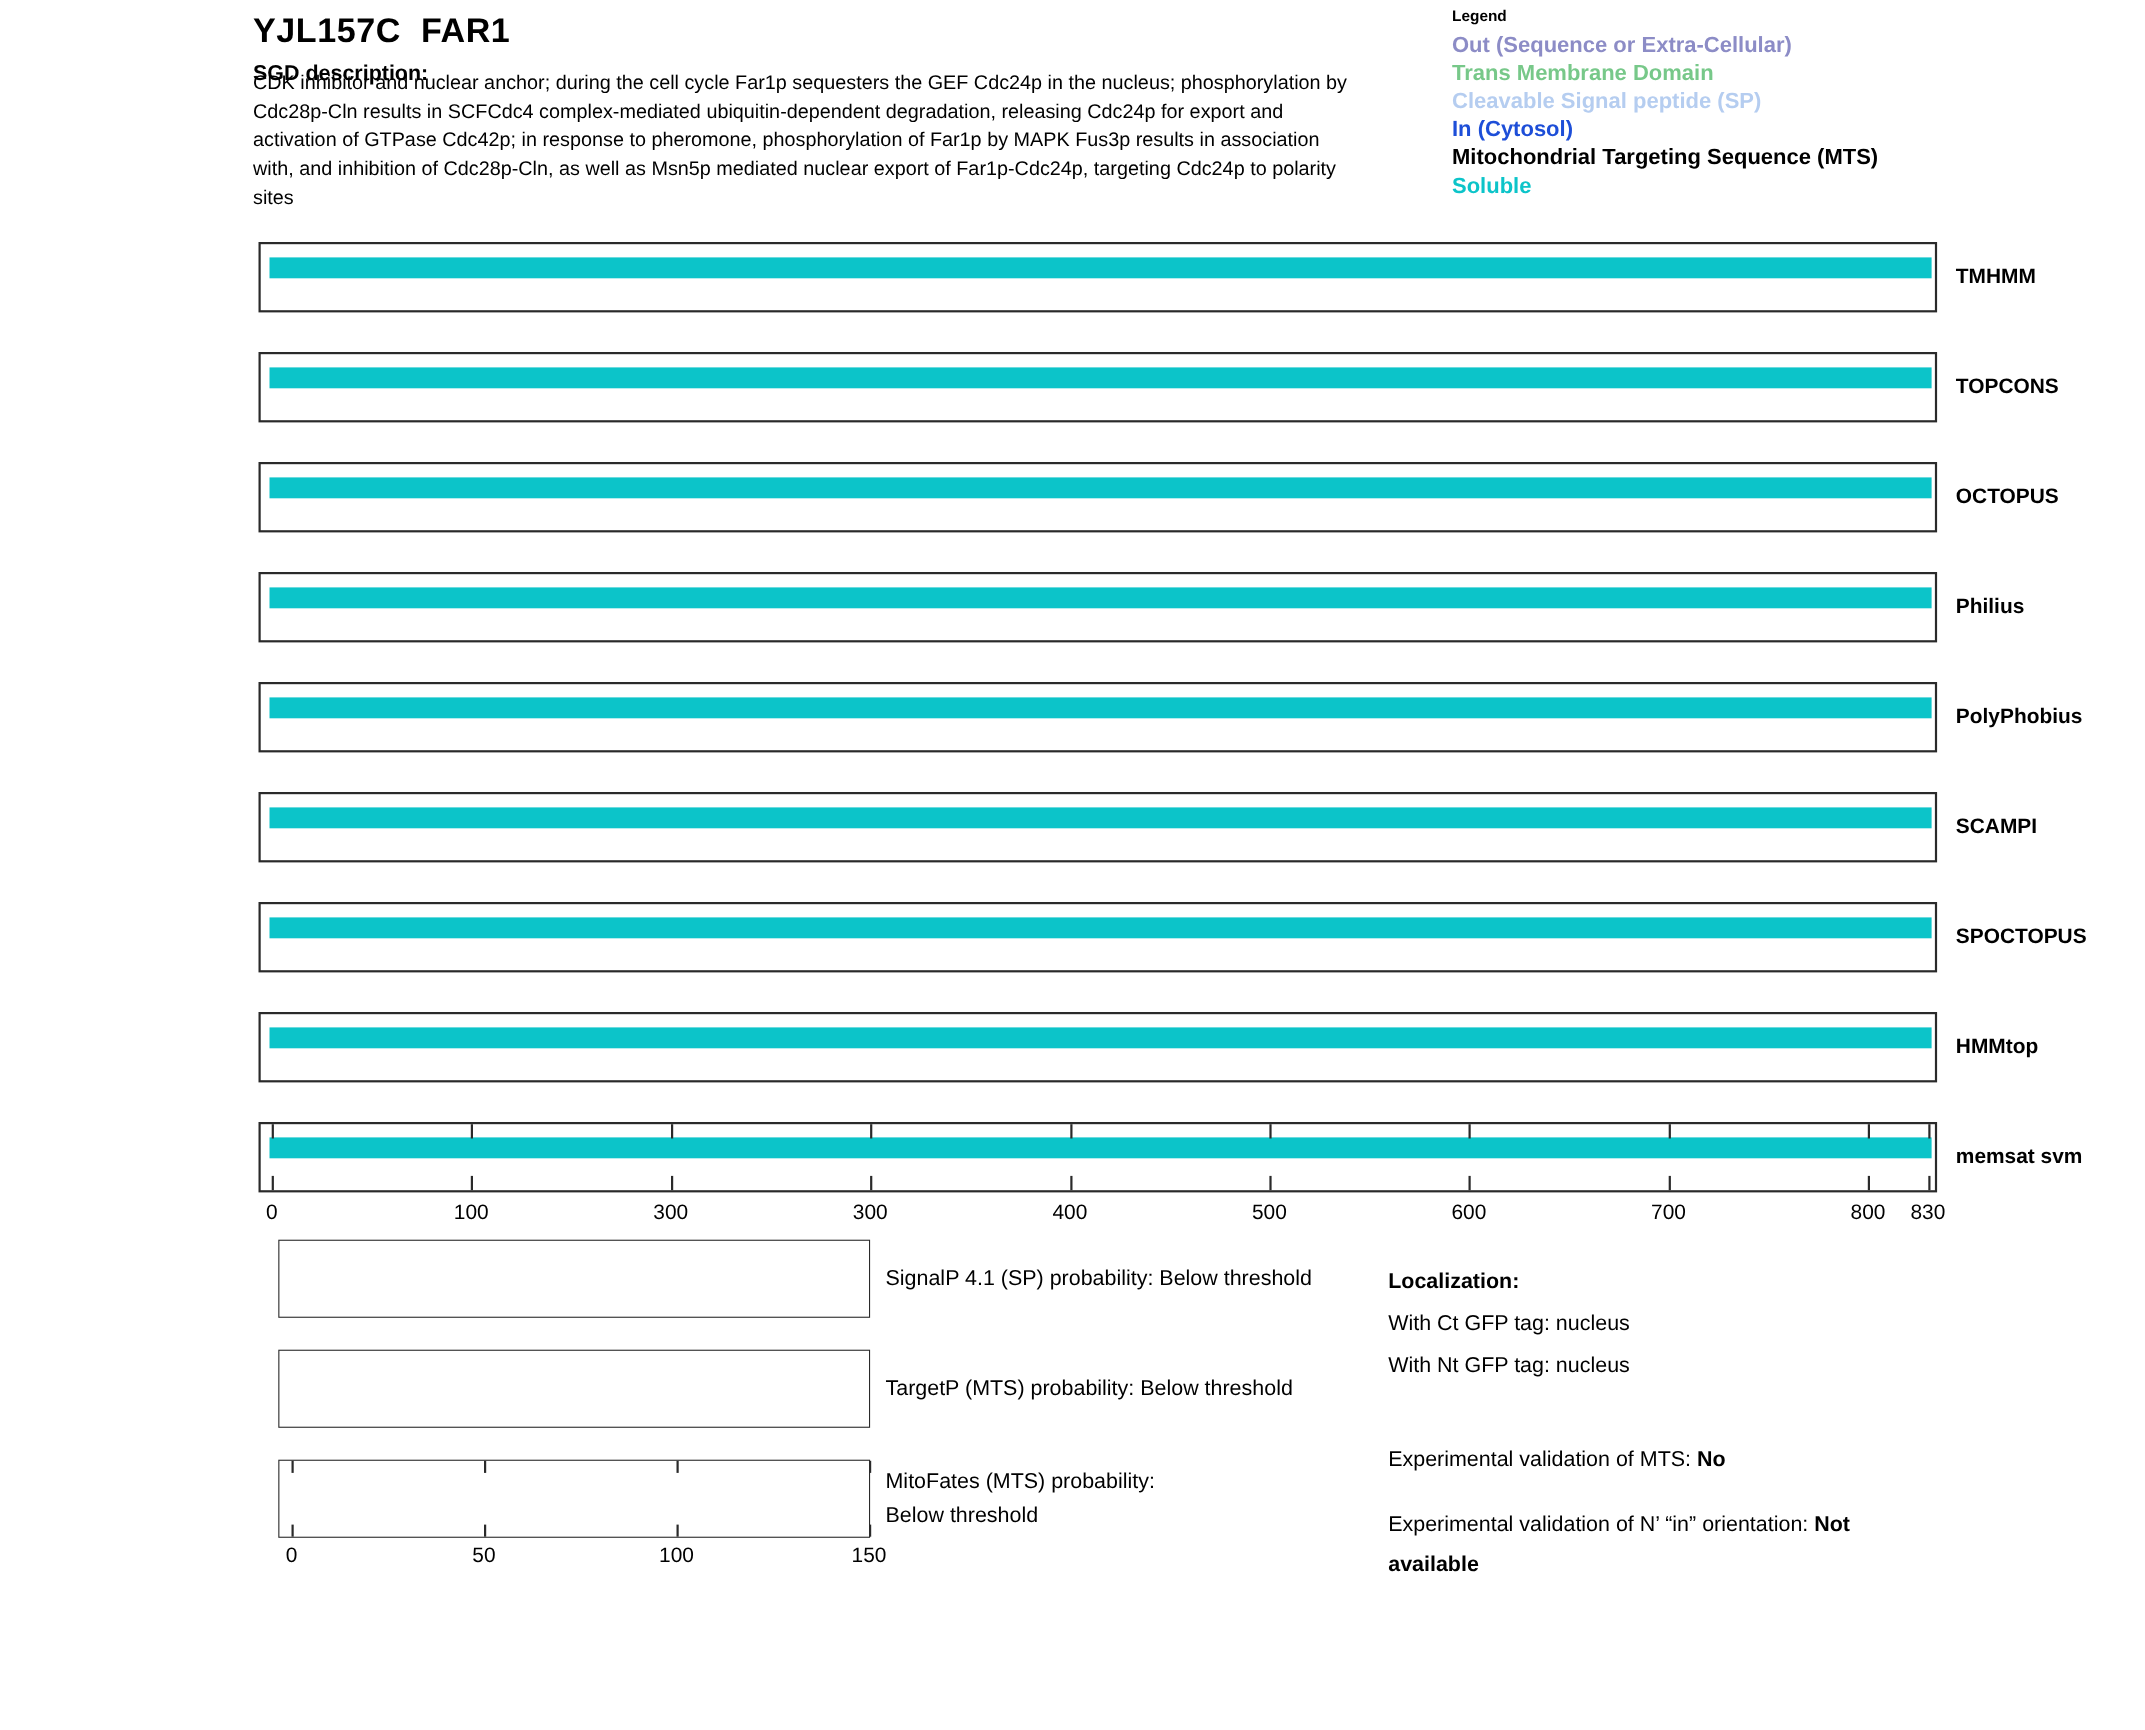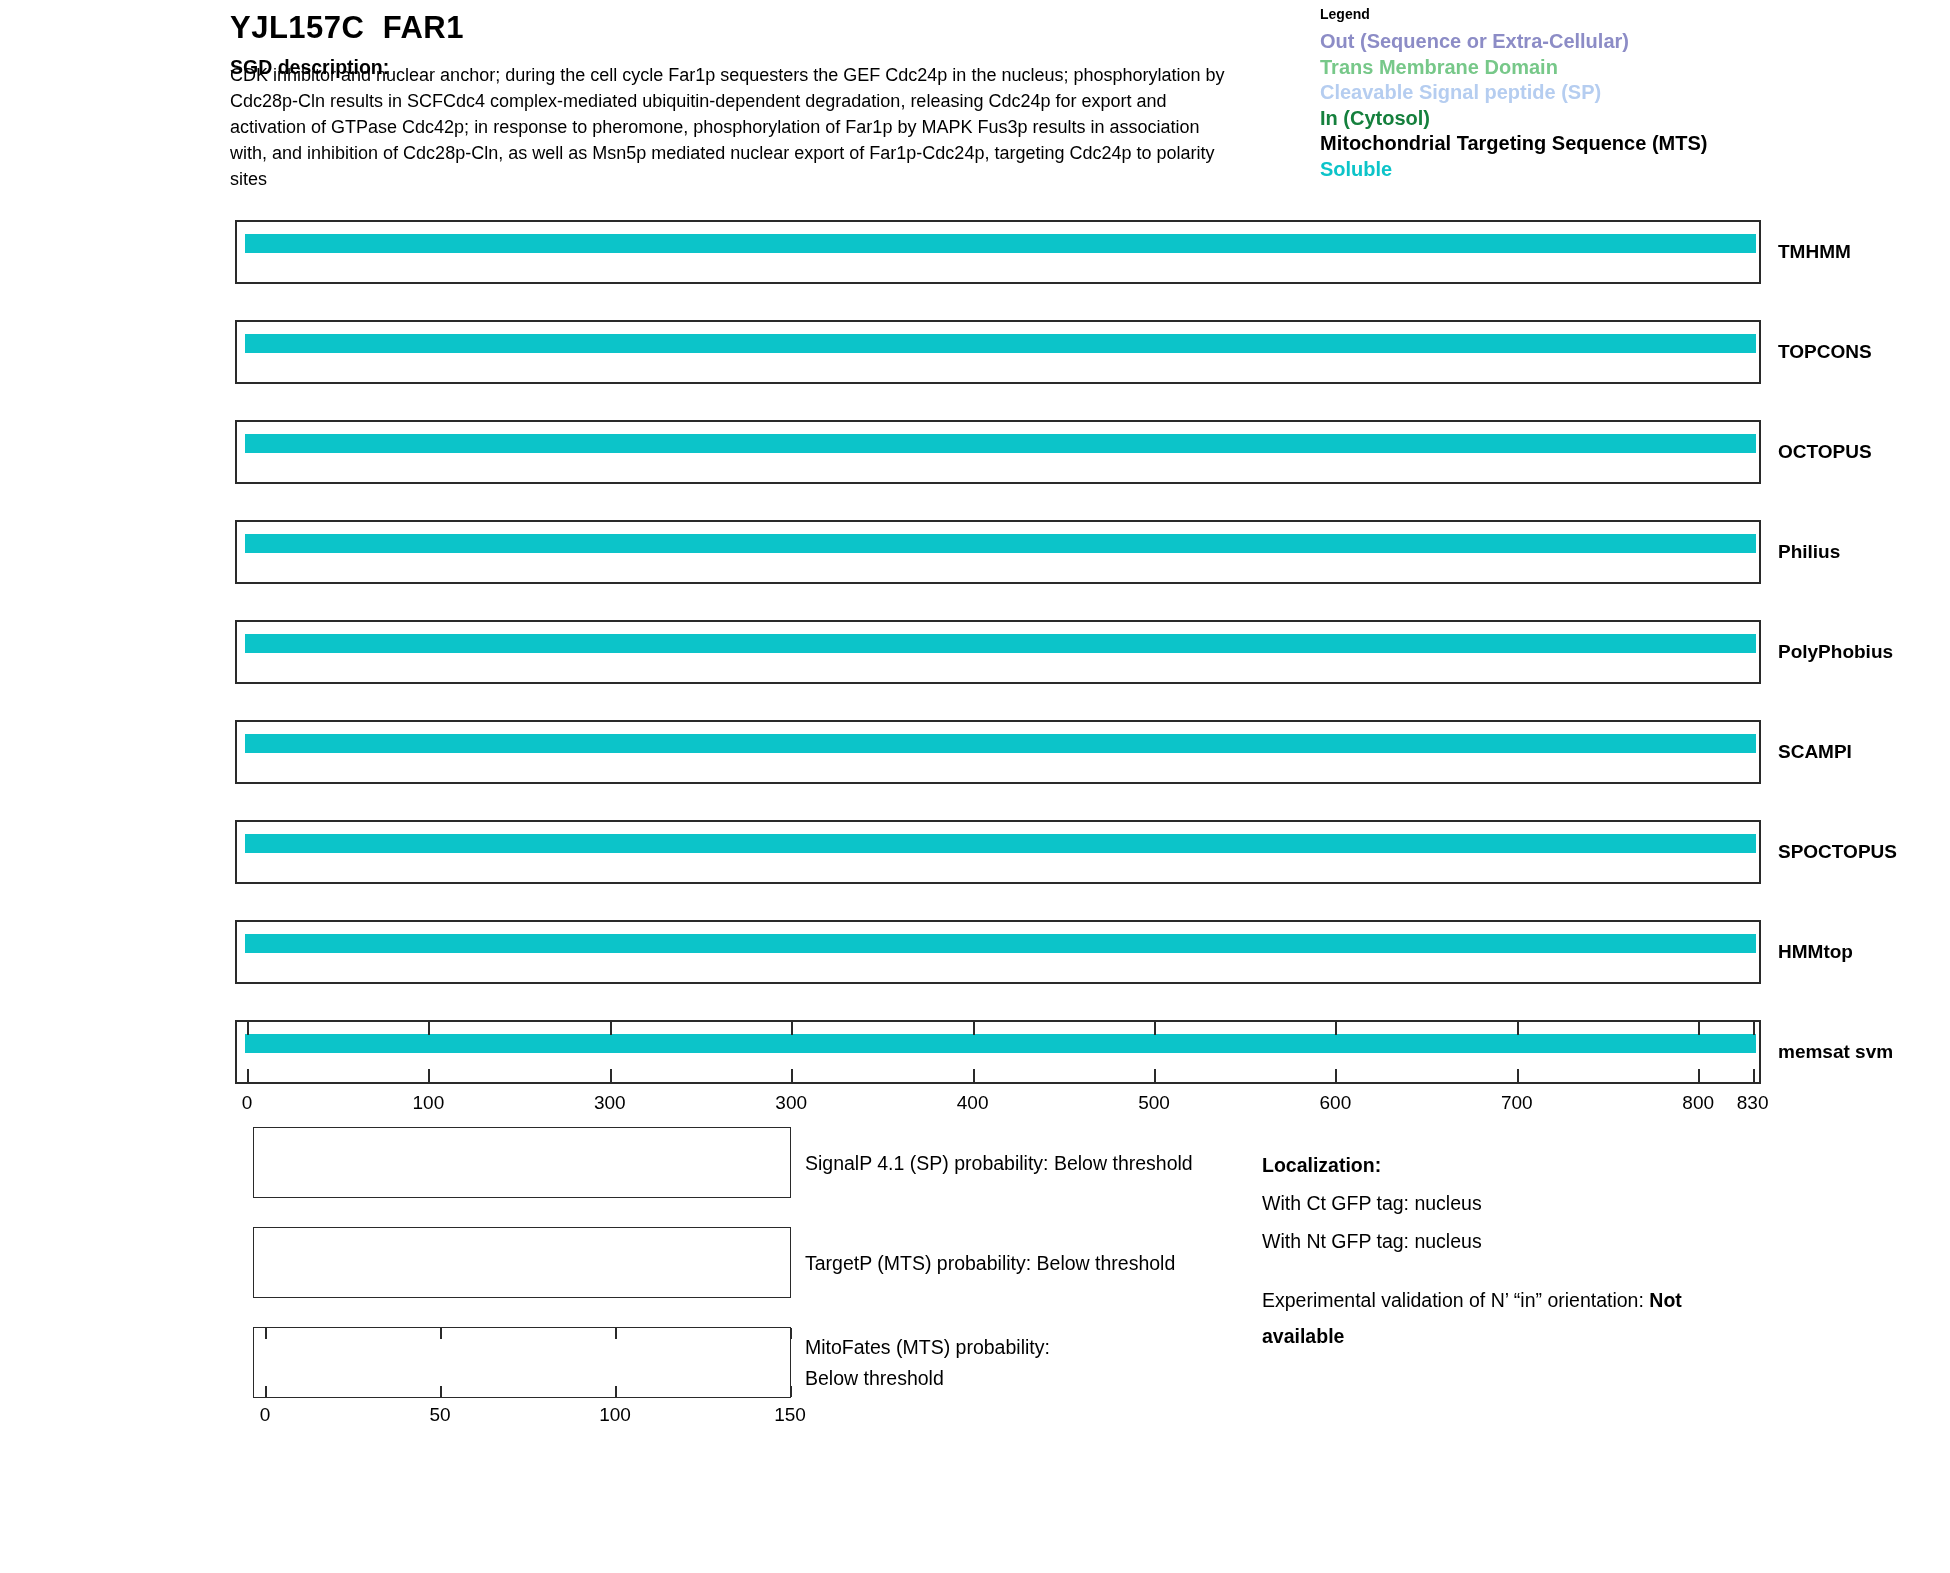--- a/index.html
+++ b/index.html
@@ -37,21 +37,21 @@
   <div id="title" class="abs">YJL157C  FAR1</div>
   <div id="sgd-label" class="abs">SGD description:</div>
   <div id="description" class="abs">CDK inhibitor and nuclear anchor; during the cell cycle Far1p sequesters the GEF Cdc24p in the nucleus; phosphorylation by Cdc28p-Cln results in SCFCdc4 complex-mediated ubiquitin-dependent degradation, releasing Cdc24p for export and activation of GTPase Cdc42p; in response to pheromone, phosphorylation of Far1p by MAPK Fus3p results in association with, and inhibition of Cdc28p-Cln, as well as Msn5p mediated nuclear export of Far1p-Cdc24p, targeting Cdc24p to polarity sites</div>
 
   <div id="legend" class="abs">
     <div id="legend-title">Legend</div>
     <div id="legend-entries">
         <div class="legend-entry" style="color: rgb(140, 140, 198);">Out (Sequence or Extra-Cellular)</div>
         <div class="legend-entry" style="color: rgb(119, 200, 137);">Trans Membrane Domain</div>
         <div class="legend-entry" style="color: rgb(181, 205, 240);">Cleavable Signal peptide (SP)</div>
-        <div class="legend-entry" style="color: #15803d;">In (Cytosol)</div>
+        <div class="legend-entry" style="color: #1d4ed8;">In (Cytosol)</div>
         <div class="legend-entry" style="color: #000000;">Mitochondrial Targeting Sequence (MTS)</div>
         <div class="legend-entry" style="color: rgb(12, 196, 201);">Soluble</div>
       </div>
   </div>
 
   <div id="tracks">
       <div class="track" style="top: 220px;">
         <div class="track-bar" style="left: 8px; width: 1510.6px; background: rgb(12, 196, 201);"></div>
       </div>
       <div class="track-label" style="top: 252px;">TMHMM</div>
@@ -140,16 +140,17 @@
         <div class="vtick top" style="left: 535.5px;"></div>
         <div class="vtick bottom" style="left: 535.5px;"></div>
       </div>
       <div class="pplot-label wrap" style="top: 1362.5px;">MitoFates (MTS) probability: Below threshold</div>
     </div>
 
   <div id="localization" class="abs">
     <div class="loc-title">Localization:</div>
     <div class="loc-line">With Ct GFP tag: nucleus</div>
     <div class="loc-line">With Nt GFP tag: nucleus</div>
+    <div class="loc-mts"><span>Experimental validation of MTS: </span><span class="b">No</span></div>
     <div class="loc-orient"><span>Experimental validation of N’ “in” orientation: </span><span class="b">Not available</span></div>
   </div>
 
 </div>
 
 </body></html>

